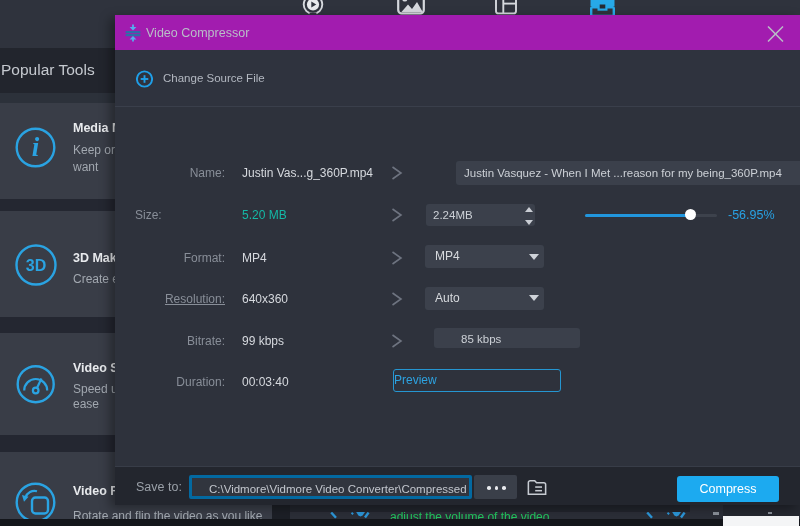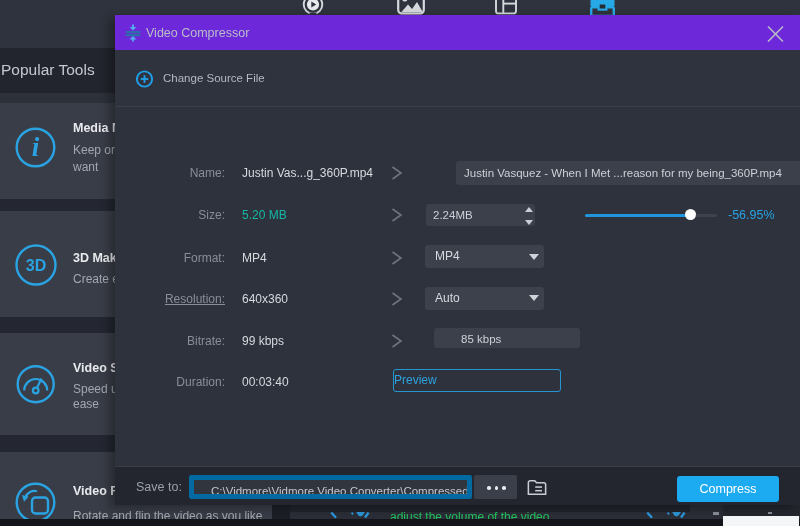--- a/index.html
+++ b/index.html
@@ -99,21 +99,21 @@
 </svg>
 <div class="abs" style="left:713px; top:512px; width:6px; height:3px; background:#8a9099;"></div>
 <div class="abs" style="left:768px; top:512px; width:4px; height:2px; background:#8a9099;"></div>
 
 <div class="abs" style="left:0; top:519.4px; width:800px; height:7px; background:#14161b;"></div>
 
 <div class="abs" style="left:723px; top:516px; width:76px; height:10px; background:#f4f5f6; z-index:5;"></div>
 
 <div class="abs" style="left:115px; top:15px; width:685px; height:490px; background:#2e323c; box-shadow:-5px 3px 10px rgba(0,0,0,0.35); z-index:3;">
 
-  <div class="abs" style="left:0; top:0; width:685px; height:35px; background:#6d28d9;">
+  <div class="abs" style="left:0; top:0; width:685px; height:35px; background:#a21caf;">
     <svg class="abs" style="left:10px; top:9px;" width="16" height="18" viewBox="0 0 16 18">
       <line x1="8" y1="0.5" x2="8" y2="4.5" stroke="#54aef0" stroke-width="1.8"></line>
       <path d="M 4.6 3 L 8 6.6 L 11.4 3 Z" fill="#54aef0"></path>
       <rect x="0.5" y="7" width="15" height="2.2" rx="1" fill="#2e6ea8"></rect>
       <rect x="0.5" y="10" width="15" height="2.2" rx="1" fill="#2e6ea8"></rect>
       <line x1="8" y1="13.5" x2="8" y2="17.5" stroke="#54aef0" stroke-width="1.8"></line>
       <path d="M 4.6 15.5 L 8 12 L 11.4 15.5 Z" fill="#54aef0"></path>
     </svg>
     <div class="abs" style="left:31px; top:0; height:35px; line-height:36px; font-size:12.5px; color:#b9bec8;">Video Compressor</div>
     <svg class="abs" style="left:652px; top:10.5px;" width="17" height="16" viewBox="0 0 17 16">
@@ -126,21 +126,21 @@
     <svg class="abs" style="left:21px; top:20px;" width="17" height="18" viewBox="0 0 17 18">
       <circle cx="8.5" cy="9" r="7.6" fill="none" stroke="#1f9fe8" stroke-width="1.9"></circle>
       <line x1="4.7" y1="9" x2="12.3" y2="9" stroke="#1f9fe8" stroke-width="1.9"></line>
       <line x1="8.5" y1="5.2" x2="8.5" y2="12.8" stroke="#1f9fe8" stroke-width="1.9"></line>
     </svg>
     <div class="abs" style="left:48px; top:22px; font-size:11.5px; color:#b3b8c1;">Change Source File</div>
   </div>
   <div class="abs" style="left:0; top:91px; width:685px; height:1px; background:#3a3f4b;"></div>
 
   <div class="abs lbl" style="left:20px; top:151px; width:90px; text-align:right; font-size:12px; color:#888e98;">Name:</div>
-  <div class="abs lbl" style="left:20px; top:193px; width:90px; text-align:right; font-size:12px; color:#888e98;">Size:</div>
+  <div class="abs lbl" style="left:20px; top:193px; width:90px; text-align:left; font-size:12px; color:#888e98;">Size:</div>
   <div class="abs lbl" style="left:20px; top:235.5px; width:90px; text-align:right; font-size:12px; color:#888e98;">Format:</div>
   <div class="abs lbl" style="left:20px; top:277px; width:90px; text-align:right; font-size:12px; color:#888e98;text-decoration:underline;">Resolution:</div>
   <div class="abs lbl" style="left:20px; top:318.5px; width:90px; text-align:right; font-size:12px; color:#888e98;">Bitrate:</div>
   <div class="abs lbl" style="left:20px; top:359.5px; width:90px; text-align:right; font-size:12px; color:#888e98;">Duration:</div>
 
   <div class="abs" style="left:127px; top:151px; font-size:12px; color:#d6d9de;">Justin Vas...g_360P.mp4</div>
   <div class="abs" style="left:127px; top:193px; font-size:12px; color:#14b8a6;">5.20 MB</div>
   <div class="abs" style="left:127px; top:235.5px; font-size:12px; color:#d6d9de;">MP4</div>
   <div class="abs" style="left:127px; top:277px; font-size:12px; color:#d6d9de;">640x360</div>
   <div class="abs" style="left:127px; top:318.5px; font-size:12px; color:#d6d9de;">99 kbps</div>
@@ -179,21 +179,21 @@
 
   <div class="abs" style="left:310px; top:271.5px; width:119px; height:23px; background:#3c414c; border-radius:3px; line-height:23px; font-size:12px; color:#d7dade; padding-left:10px;">Auto</div>
   <div class="abs" style="left:413.5px; top:280px; width:0; height:0; border-left:5px solid transparent; border-right:5px solid transparent; border-top:6px solid #cfd3d9;"></div>
 
   <div class="abs" style="left:319px; top:313px; width:146px; height:20px; background:#3b404b; border-radius:3px; line-height:23px; font-size:11.5px; color:#ccd0d6; padding-left:27px;">85 kbps</div>
 
   <div class="abs" style="left:278px; top:354px; width:168px; height:23px; border:1px solid #2596d1; border-radius:3px; line-height:21px; font-size:12px; color:#2da2e0; text-align:left;">Preview</div>
 
   <div class="abs" style="left:0; top:451px; width:685px; height:39px; background:#23262e; border-top:1px solid #383d48;">
     <div class="abs" style="left:21px; top:0; height:39px; line-height:40px; font-size:12.5px; color:#9aa0a8;">Save to:</div>
-    <div class="abs" style="left:74px; top:8px; width:283px; height:24px; background:#31353e; border:5px solid #0369a1; border-radius:2px; line-height:22px; font-size:11.5px; color:#c3c7ce; padding-left:17px; white-space:nowrap; overflow:hidden;">C:\Vidmore\Vidmore Video Converter\Compressed</div>
+    <div class="abs" style="left:74px; top:8px; width:283px; height:24px; background:#31353e; border:3px solid #0369a1; border-radius:2px; line-height:22px; font-size:11.5px; color:#c3c7ce; padding-left:17px; white-space:nowrap; overflow:hidden;">C:\Vidmore\Vidmore Video Converter\Compressed</div>
     <div class="abs" style="left:359px; top:8px; width:43px; height:24px; background:#3a3f49; border-radius:2px;">
       <div style="position:absolute; left:13px; top:11px; width:3.5px; height:3.5px; border-radius:50%; background:#e8eaee;"></div>
       <div style="position:absolute; left:20.5px; top:11px; width:3.5px; height:3.5px; border-radius:50%; background:#e8eaee;"></div>
       <div style="position:absolute; left:28px; top:11px; width:3.5px; height:3.5px; border-radius:50%; background:#e8eaee;"></div>
     </div>
     <svg class="abs" style="left:412px; top:12px;" width="20" height="17" viewBox="0 0 22 18">
       <path d="M 1.5 16.5 L 1.5 3.5 A 2 2 0 0 1 3.5 1.5 L 8.5 1.5 L 10.5 3.8 L 18.5 3.8 A 2 2 0 0 1 20.5 5.8 L 20.5 16.5 Z" fill="none" stroke="#c7cbd2" stroke-width="1.7"></path>
       <line x1="9" y1="8.5" x2="16.5" y2="8.5" stroke="#c7cbd2" stroke-width="1.7"></line>
       <line x1="9" y1="12.5" x2="16.5" y2="12.5" stroke="#c7cbd2" stroke-width="1.7"></line>
     </svg>

